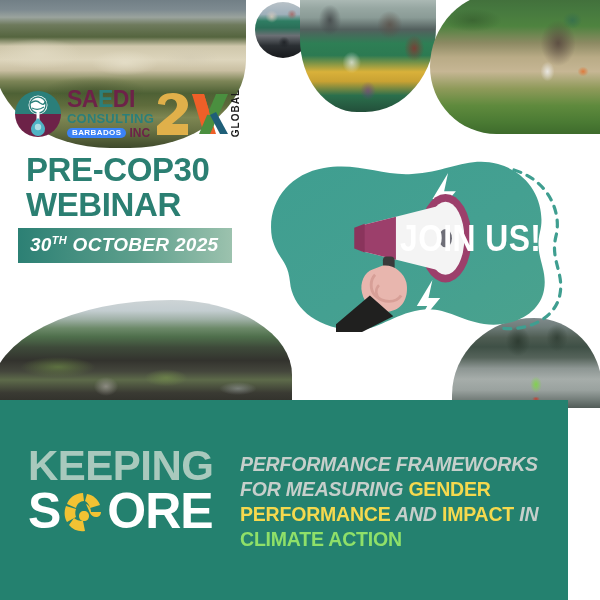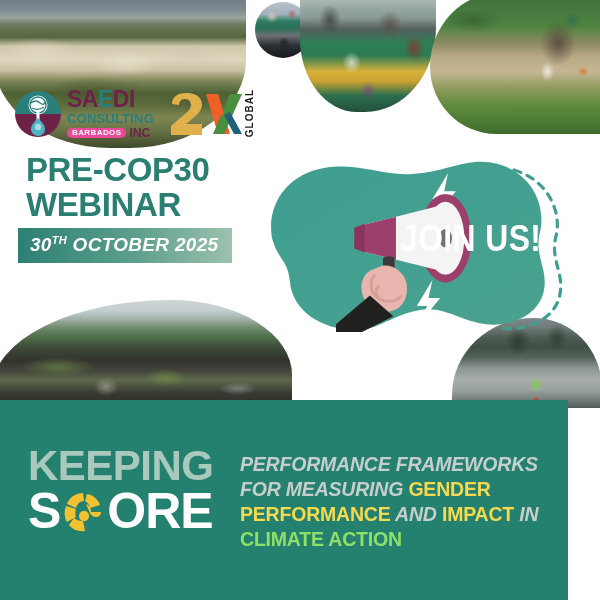--- a/index.html
+++ b/index.html
@@ -254,21 +254,20 @@
     height: 132px;
   }
 
   
   #logo-row {
     position: absolute;
     left: 14px;
     top: 88px;
     display: flex;
     align-items: center;
-    gap: 14px;
   }
   #saedi-logo {
     display: flex;
     align-items: center;
     gap: 5px;
   }
   #saedi-mark {
     width: 48px;
     height: 48px;
     flex: 0 0 48px;
@@ -296,21 +295,21 @@
   .saedi-line3 {
     display: flex;
     align-items: center;
     gap: 3px;
     margin-top: 2px;
   }
   .saedi-barbados {
     font-size: 8px;
     font-weight: bold;
     color: #ffffff;
-    background: #ec4899;
+    background: #3b82f6;
     border-radius: 7px;
     padding: 1px 5px;
     letter-spacing: 0.4px;
   }
   .saedi-inc {
     font-size: 12px;
     font-weight: bold;
     color: #6d2248;
   }
   #twox-logo {

